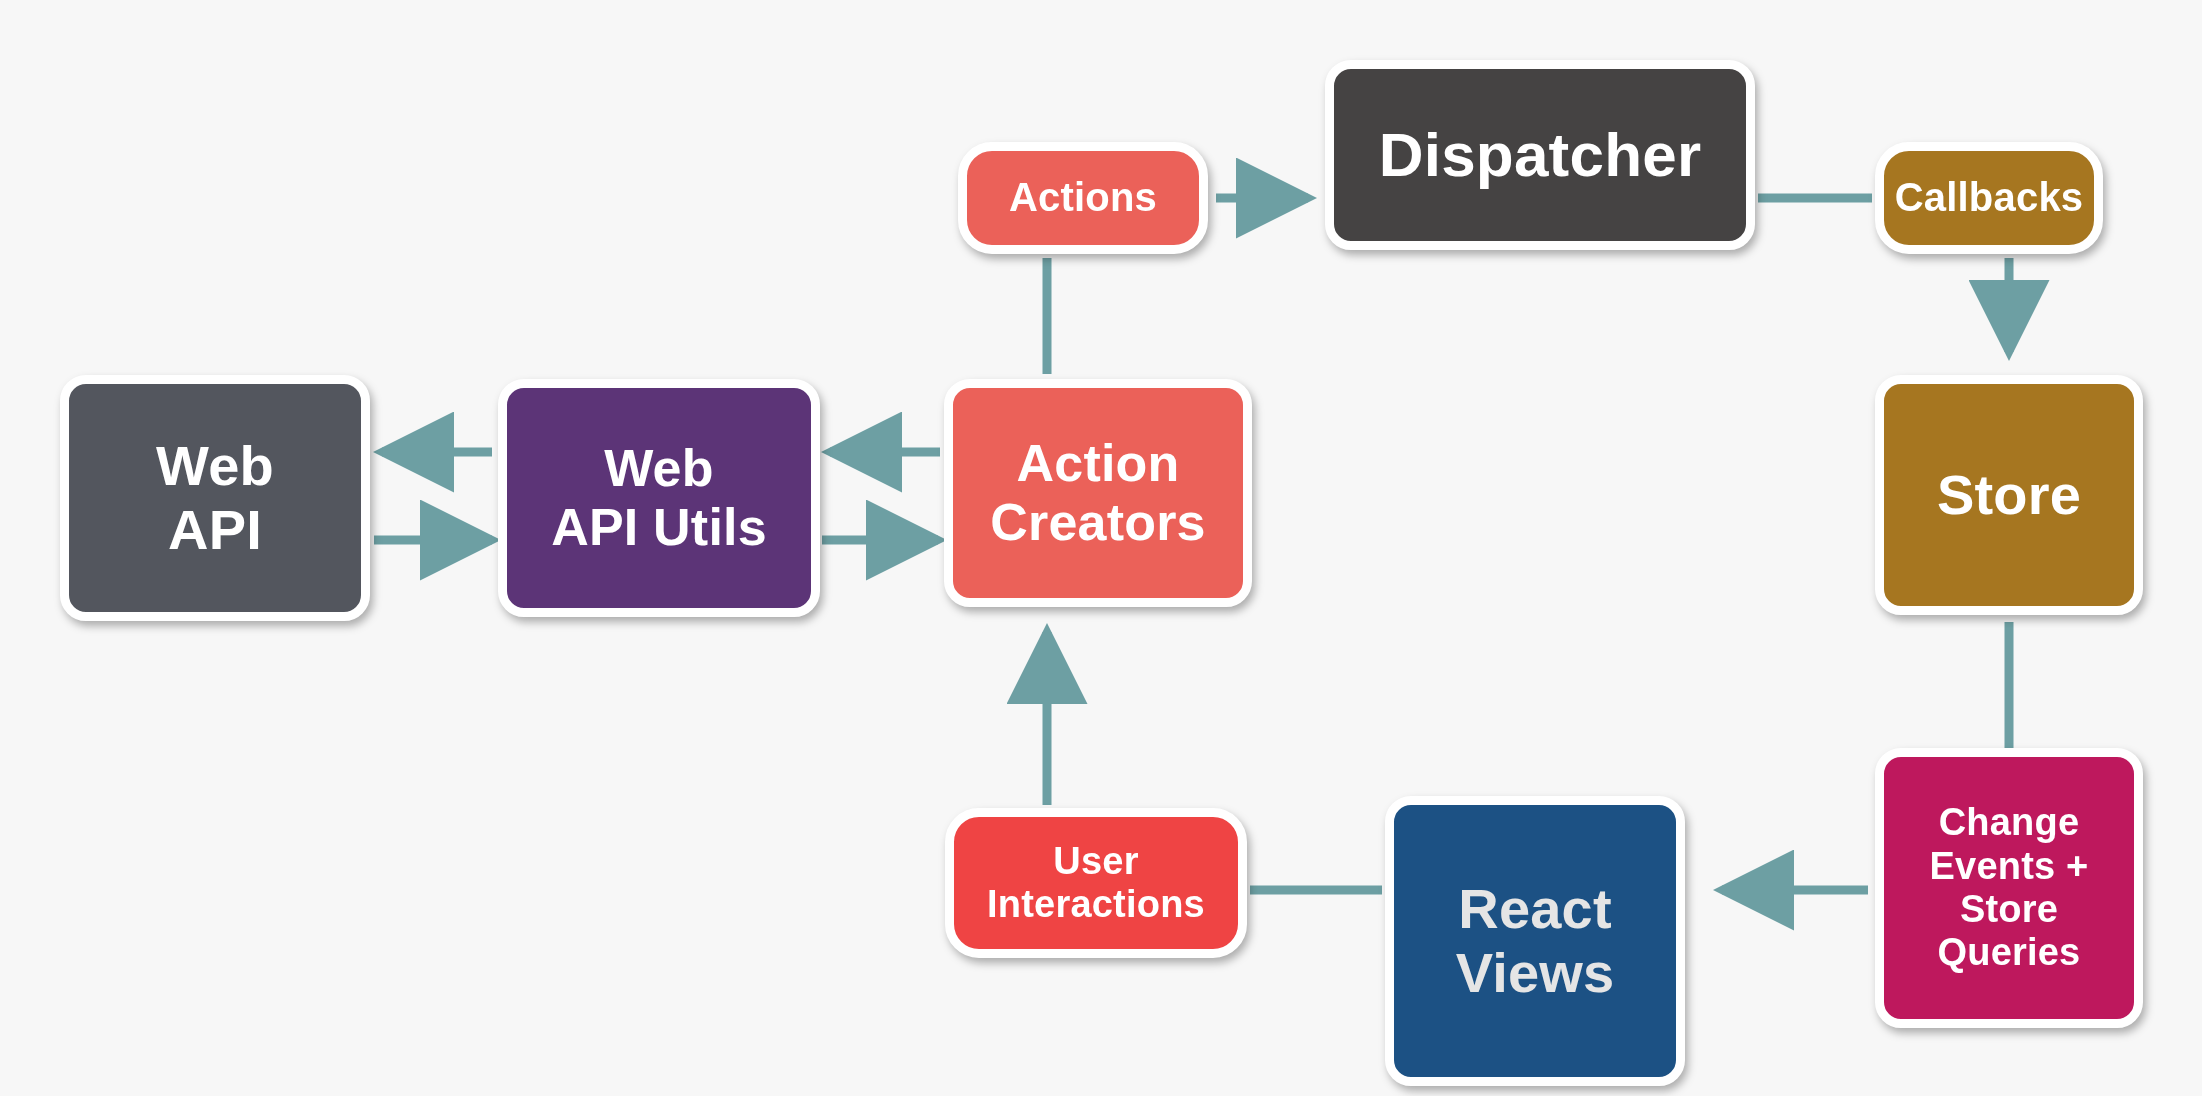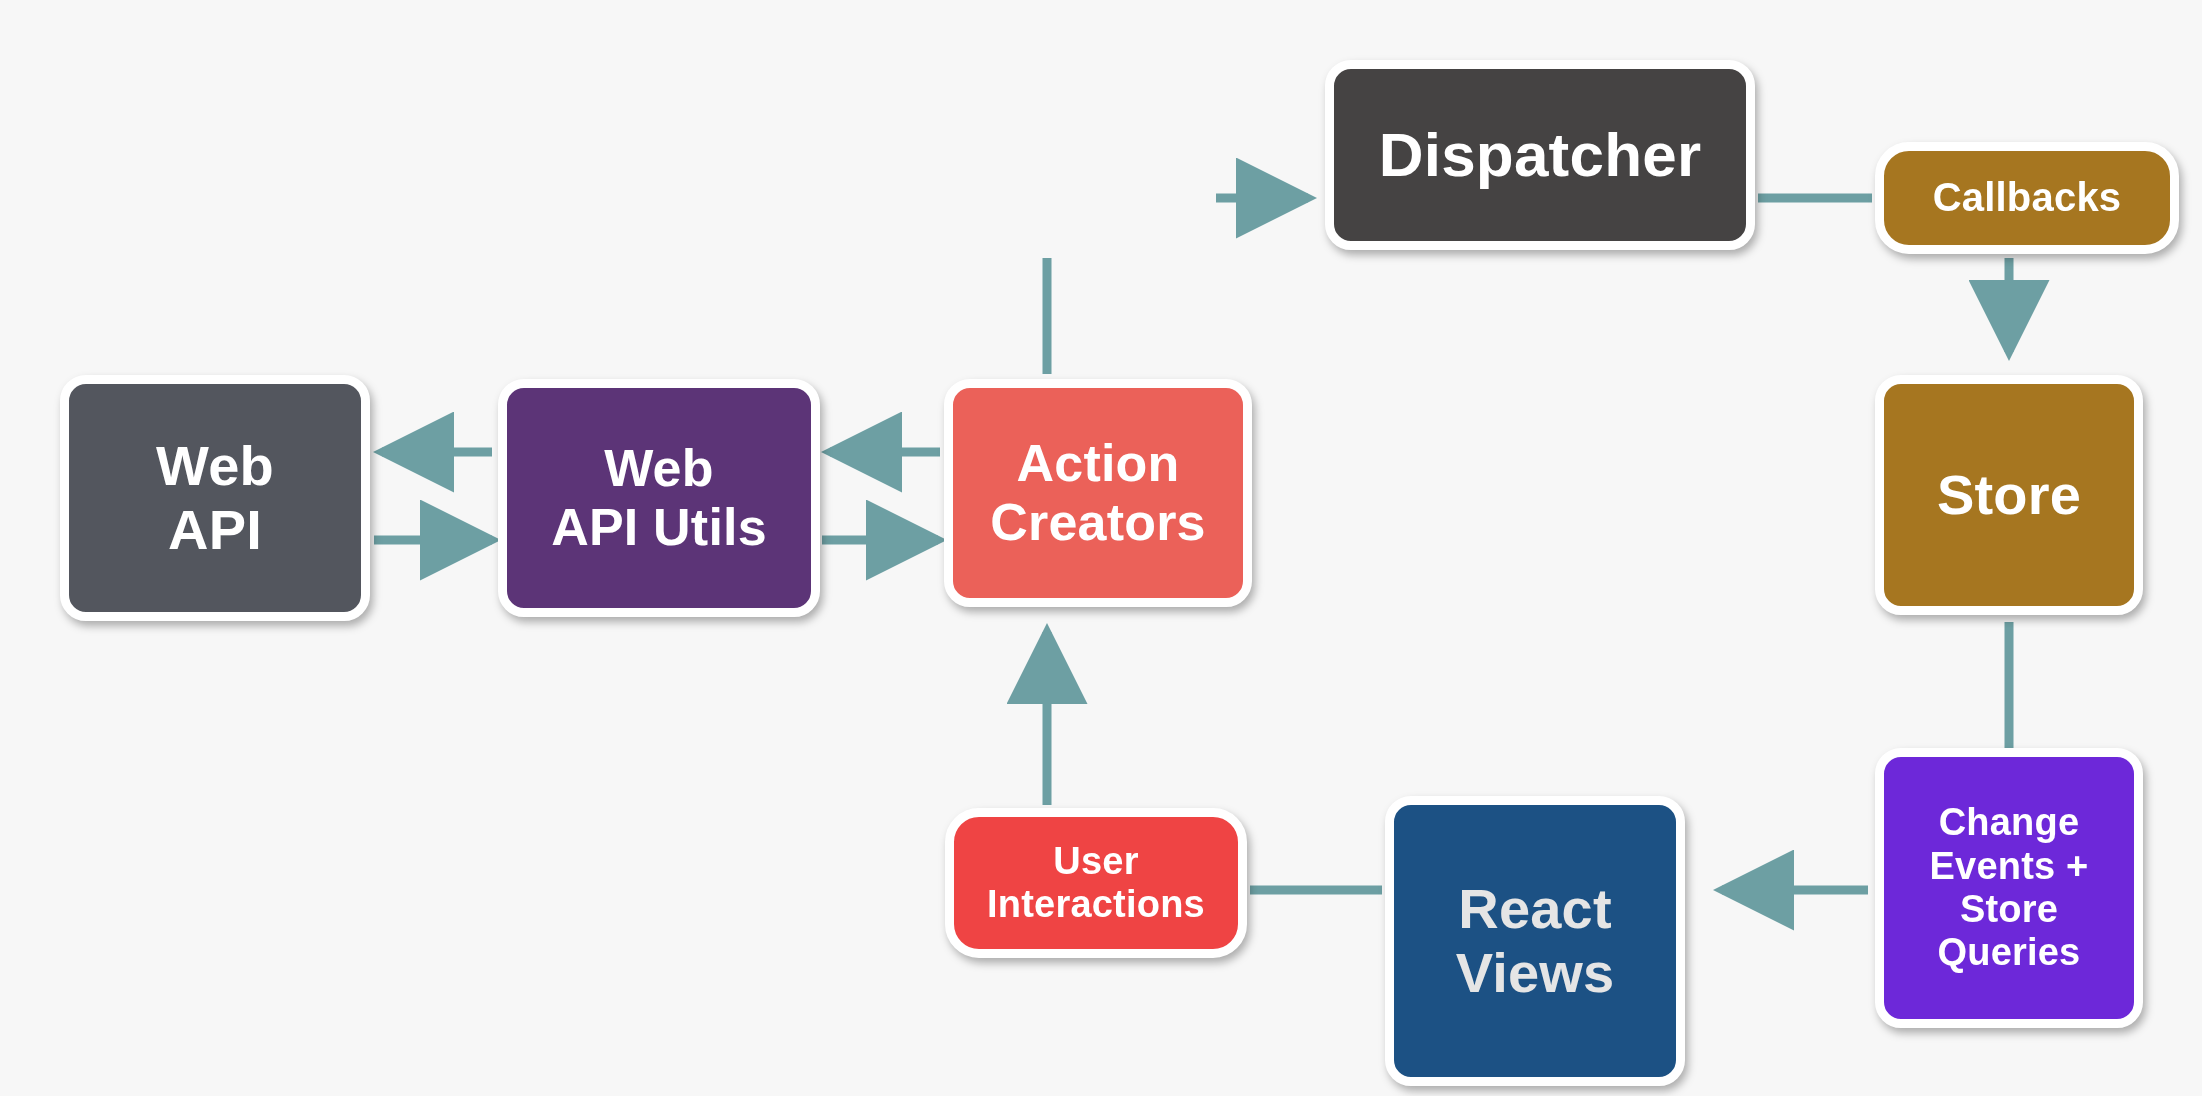--- a/index.html
+++ b/index.html
@@ -86,34 +86,37 @@
 
     <line x1="940" y1="452" x2="830" y2="452" stroke="#6d9fa3" stroke-width="9" marker-end="url(#ah-l)"></line>
 
     <line x1="822" y1="540" x2="938" y2="540" stroke="#6d9fa3" stroke-width="9" marker-end="url(#ah-r)"></line>
 
     <line x1="492" y1="452" x2="382" y2="452" stroke="#6d9fa3" stroke-width="9" marker-end="url(#ah-l)"></line>
 
     <line x1="374" y1="540" x2="492" y2="540" stroke="#6d9fa3" stroke-width="9" marker-end="url(#ah-r)"></line>
   </svg>
 
+  <div class="node small" style="left: 958px; top: 142px; width: 250px; height: 112px; background: rgb(235, 97, 89); font-size: 40px; border-color: rgb(255, 255, 255); color: rgb(255, 255, 255); border-radius: 34px;">
+    <span class="lbl">Actions</span>
+  </div>
 
   <div class="node" style="left: 1325px; top: 60px; width: 430px; height: 190px; background: rgb(69, 67, 67); font-size: 62px; border-color: rgb(255, 255, 255); color: rgb(255, 255, 255); justify-content: center;">
     <span class="lbl">Dispatcher</span>
   </div>
 
-  <div class="node small" style="left: 1875px; top: 142px; width: 304px; height: 112px; background: rgb(166, 118, 32); font-size: 40px; border-color: rgb(255, 255, 255); color: rgb(255, 255, 255); border-radius: 34px;">
+  <div class="node small" style="left: 1875px; top: 142px; width: 228px; height: 112px; background: rgb(166, 118, 32); font-size: 40px; border-color: rgb(255, 255, 255); color: rgb(255, 255, 255); border-radius: 34px;">
     <span class="lbl">Callbacks</span>
   </div>
 
   <div class="node" style="left: 1875px; top: 375px; width: 268px; height: 240px; background: rgb(166, 118, 32); font-size: 56px; border-color: rgb(255, 255, 255); color: rgb(255, 255, 255);">
     <span class="lbl">Store</span>
   </div>
 
-  <div class="node" style="left: 1875px; top: 748px; width: 268px; height: 280px; background: #6d28d9; font-size: 38px; border-color: rgb(255, 255, 255); color: rgb(255, 255, 255);">
+  <div class="node" style="left: 1875px; top: 748px; width: 268px; height: 280px; background: #be185d; font-size: 38px; border-color: rgb(255, 255, 255); color: rgb(255, 255, 255);">
     <span class="lbl">Change
 Events +
 Store
 Queries</span>
   </div>
 
   <div class="node" style="left: 1385px; top: 796px; width: 300px; height: 290px; background: rgb(28, 81, 132); font-size: 56px; border-color: rgb(255, 255, 255); color: #e5e5e5;">
     <span class="lbl">React
 Views</span>
   </div>

